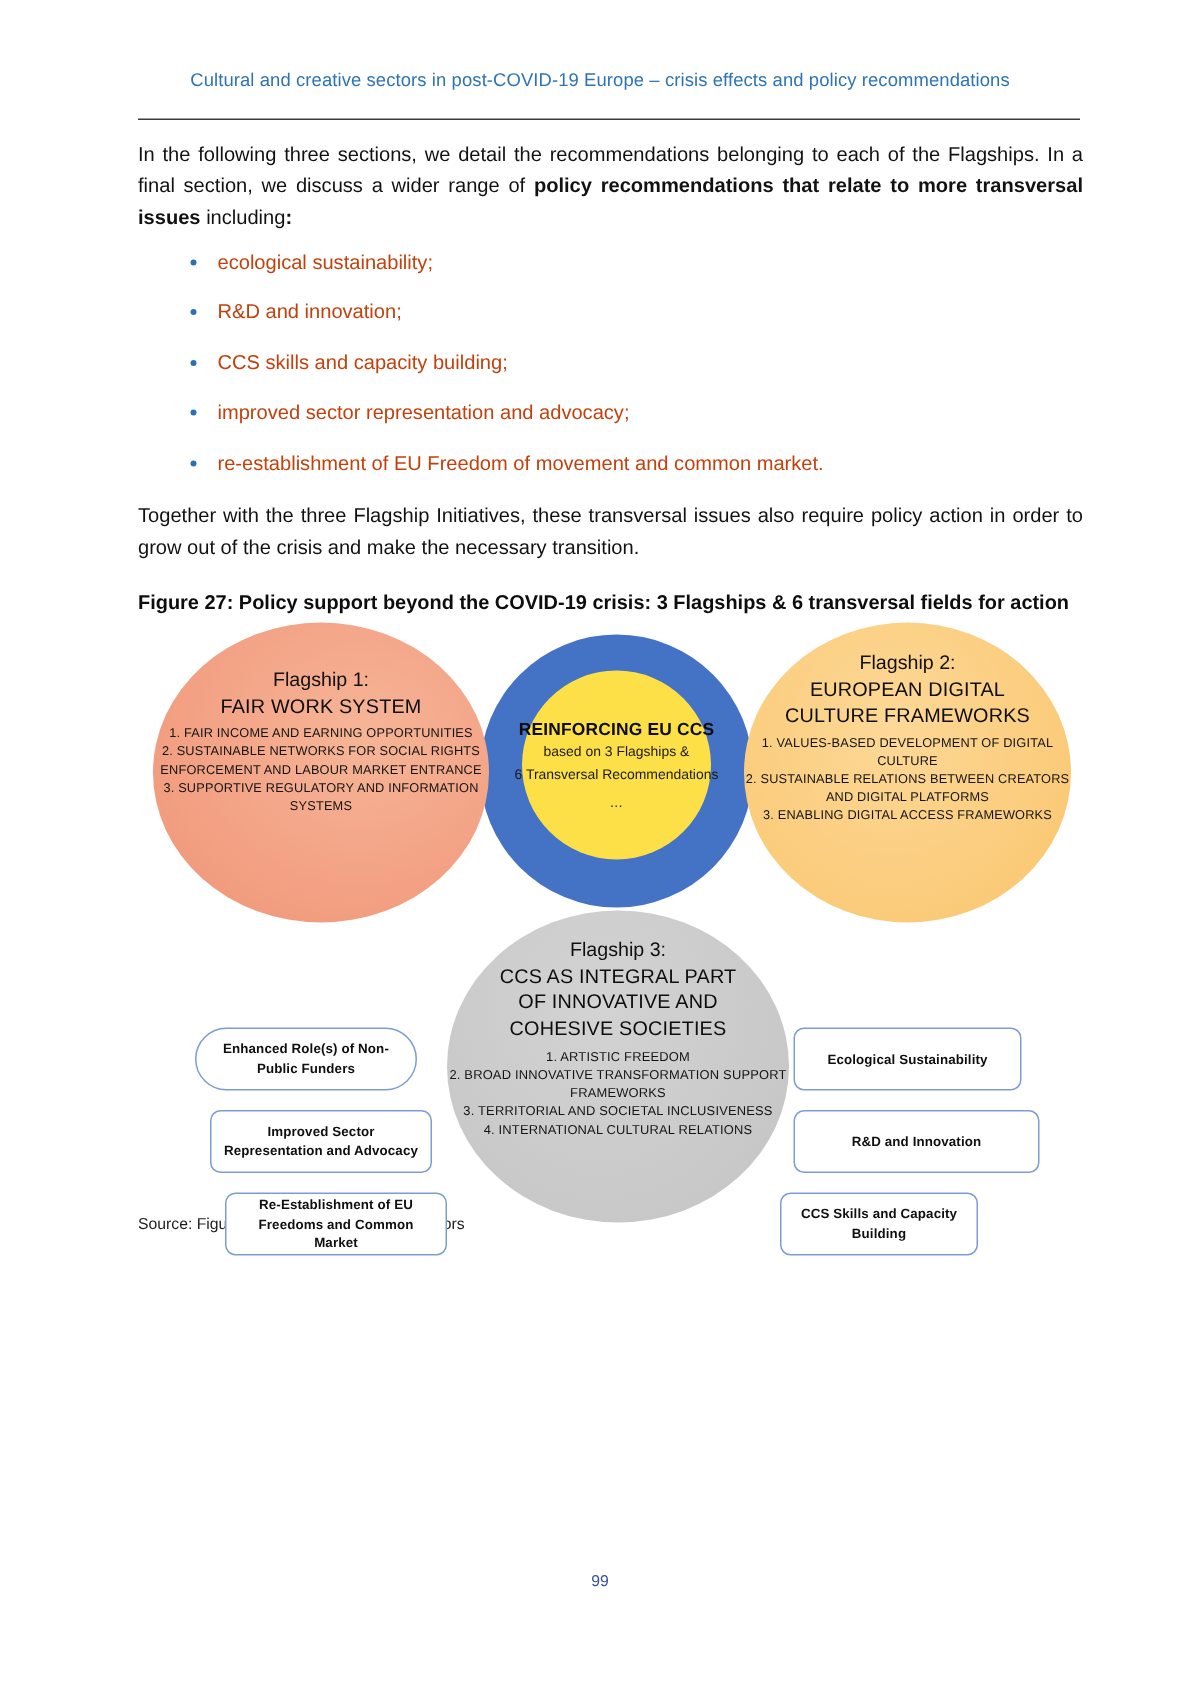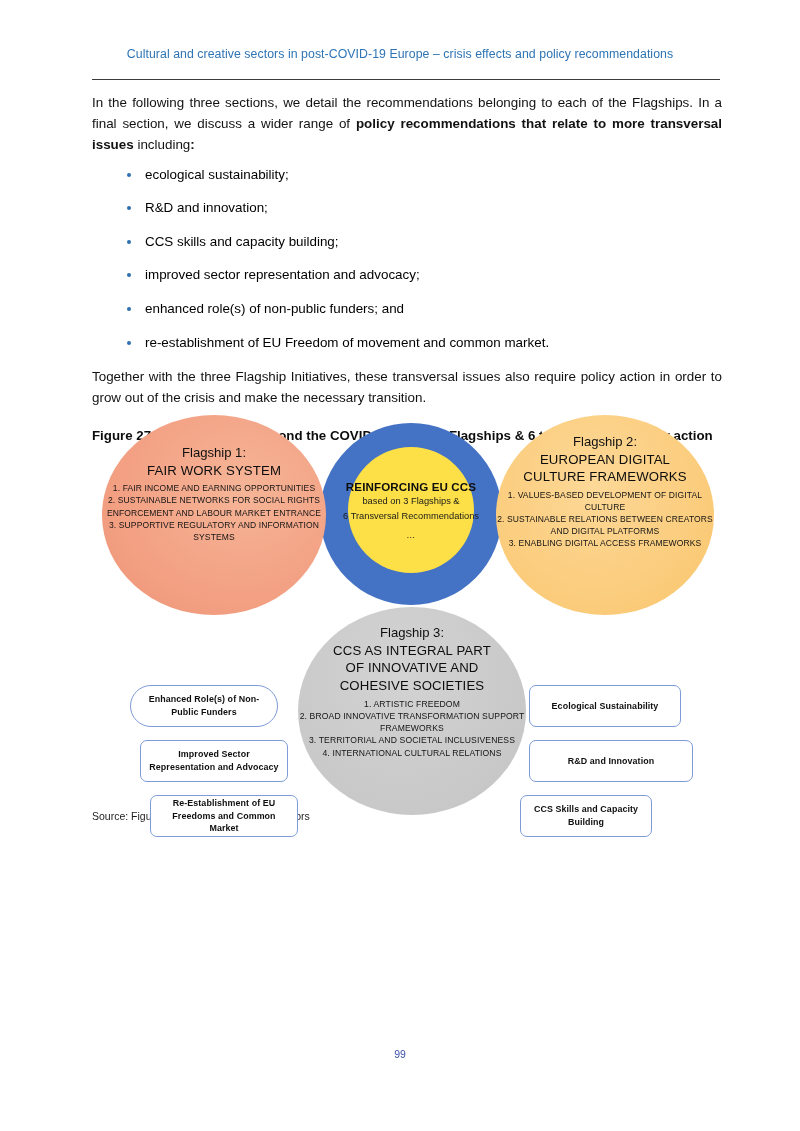--- a/index.html
+++ b/index.html
@@ -35,21 +35,21 @@
     color:#121212; margin:0 0 2px 0;
   }
   .para b{ font-weight:bold; }
 
   ul.bullets{
     list-style:none; margin:9px 0 4px 0; padding:0;
   }
   ul.bullets li{
     position:relative; padding-left:53px;
     font-size:13.4px; line-height:1.5; margin-bottom:13.5px;
-    color:#000000;
+    color:#c2410c;
   }
   ul.bullets li::before{
     content:""; position:absolute; left:35px; top:8px;
     width:4px; height:4px; border-radius:50%;
     background:#2E6FB0;
   }
 
   .para-after{ margin-top:8px; }
 
   .fig-caption{
@@ -181,21 +181,20 @@
 
 <div class="content">
 
   <p class="para"><span>In the following three sections, we detail the recommendations belonging to each of the Flagships. In a final section, we discuss a wider range of </span><b>policy recommendations that relate to more transversal issues</b><span> including</span><b>:</b></p>
 
   <ul class="bullets">
     <li>ecological sustainability;</li>
     <li>R&amp;D and innovation;</li>
     <li>CCS skills and capacity building;</li>
     <li>improved sector representation and advocacy;</li>
-    <li>enhanced role(s) of non-public funders; and</li>
     <li>re-establishment of EU Freedom of movement and common market.</li>
   </ul>
 
   <p class="para para-after">Together with the three Flagship Initiatives, these transversal issues also require policy action in order to grow out of the crisis and make the necessary transition.</p>
 
   <div class="fig-caption">Figure 27: Policy support beyond the COVID-19 crisis: 3 Flagships &amp; 6 transversal fields for action</div>
 </div>
 
 <div class="figure">
 

